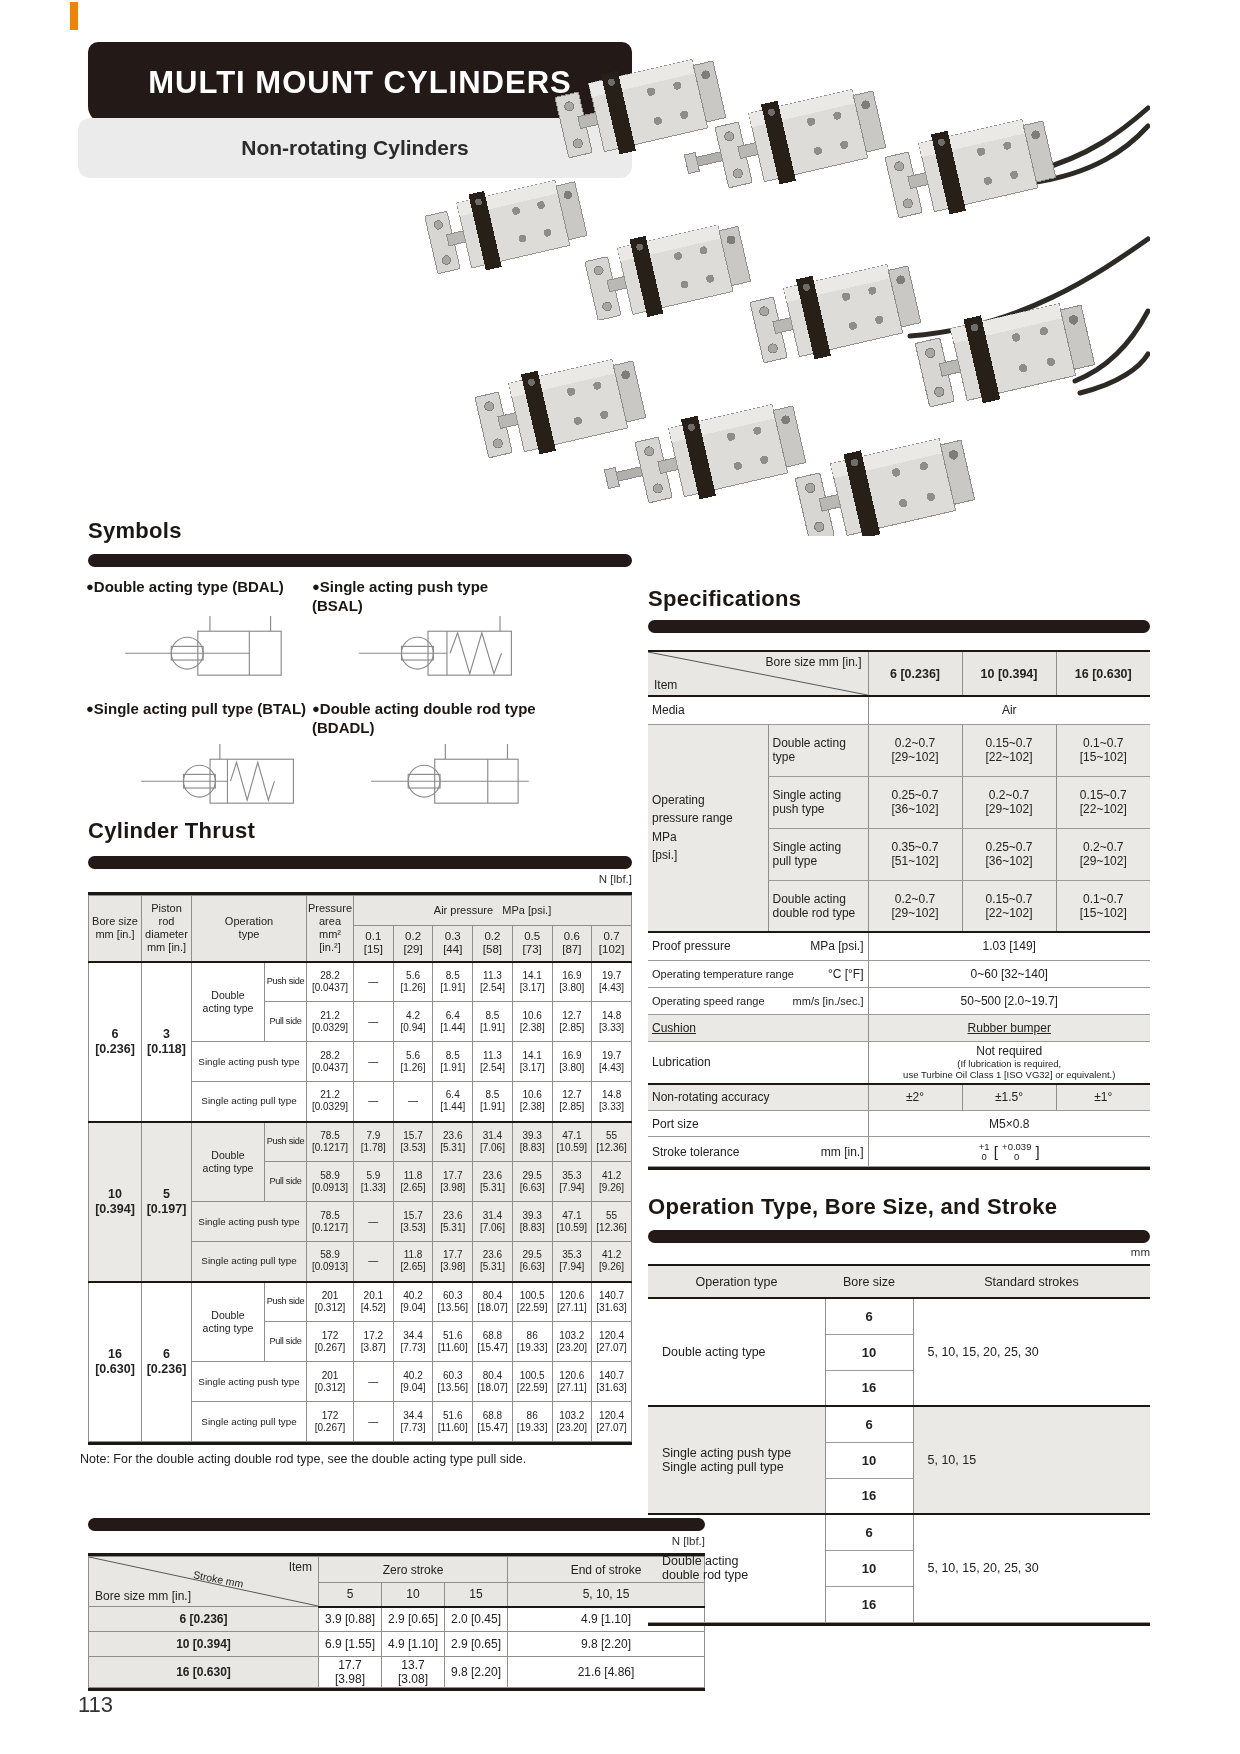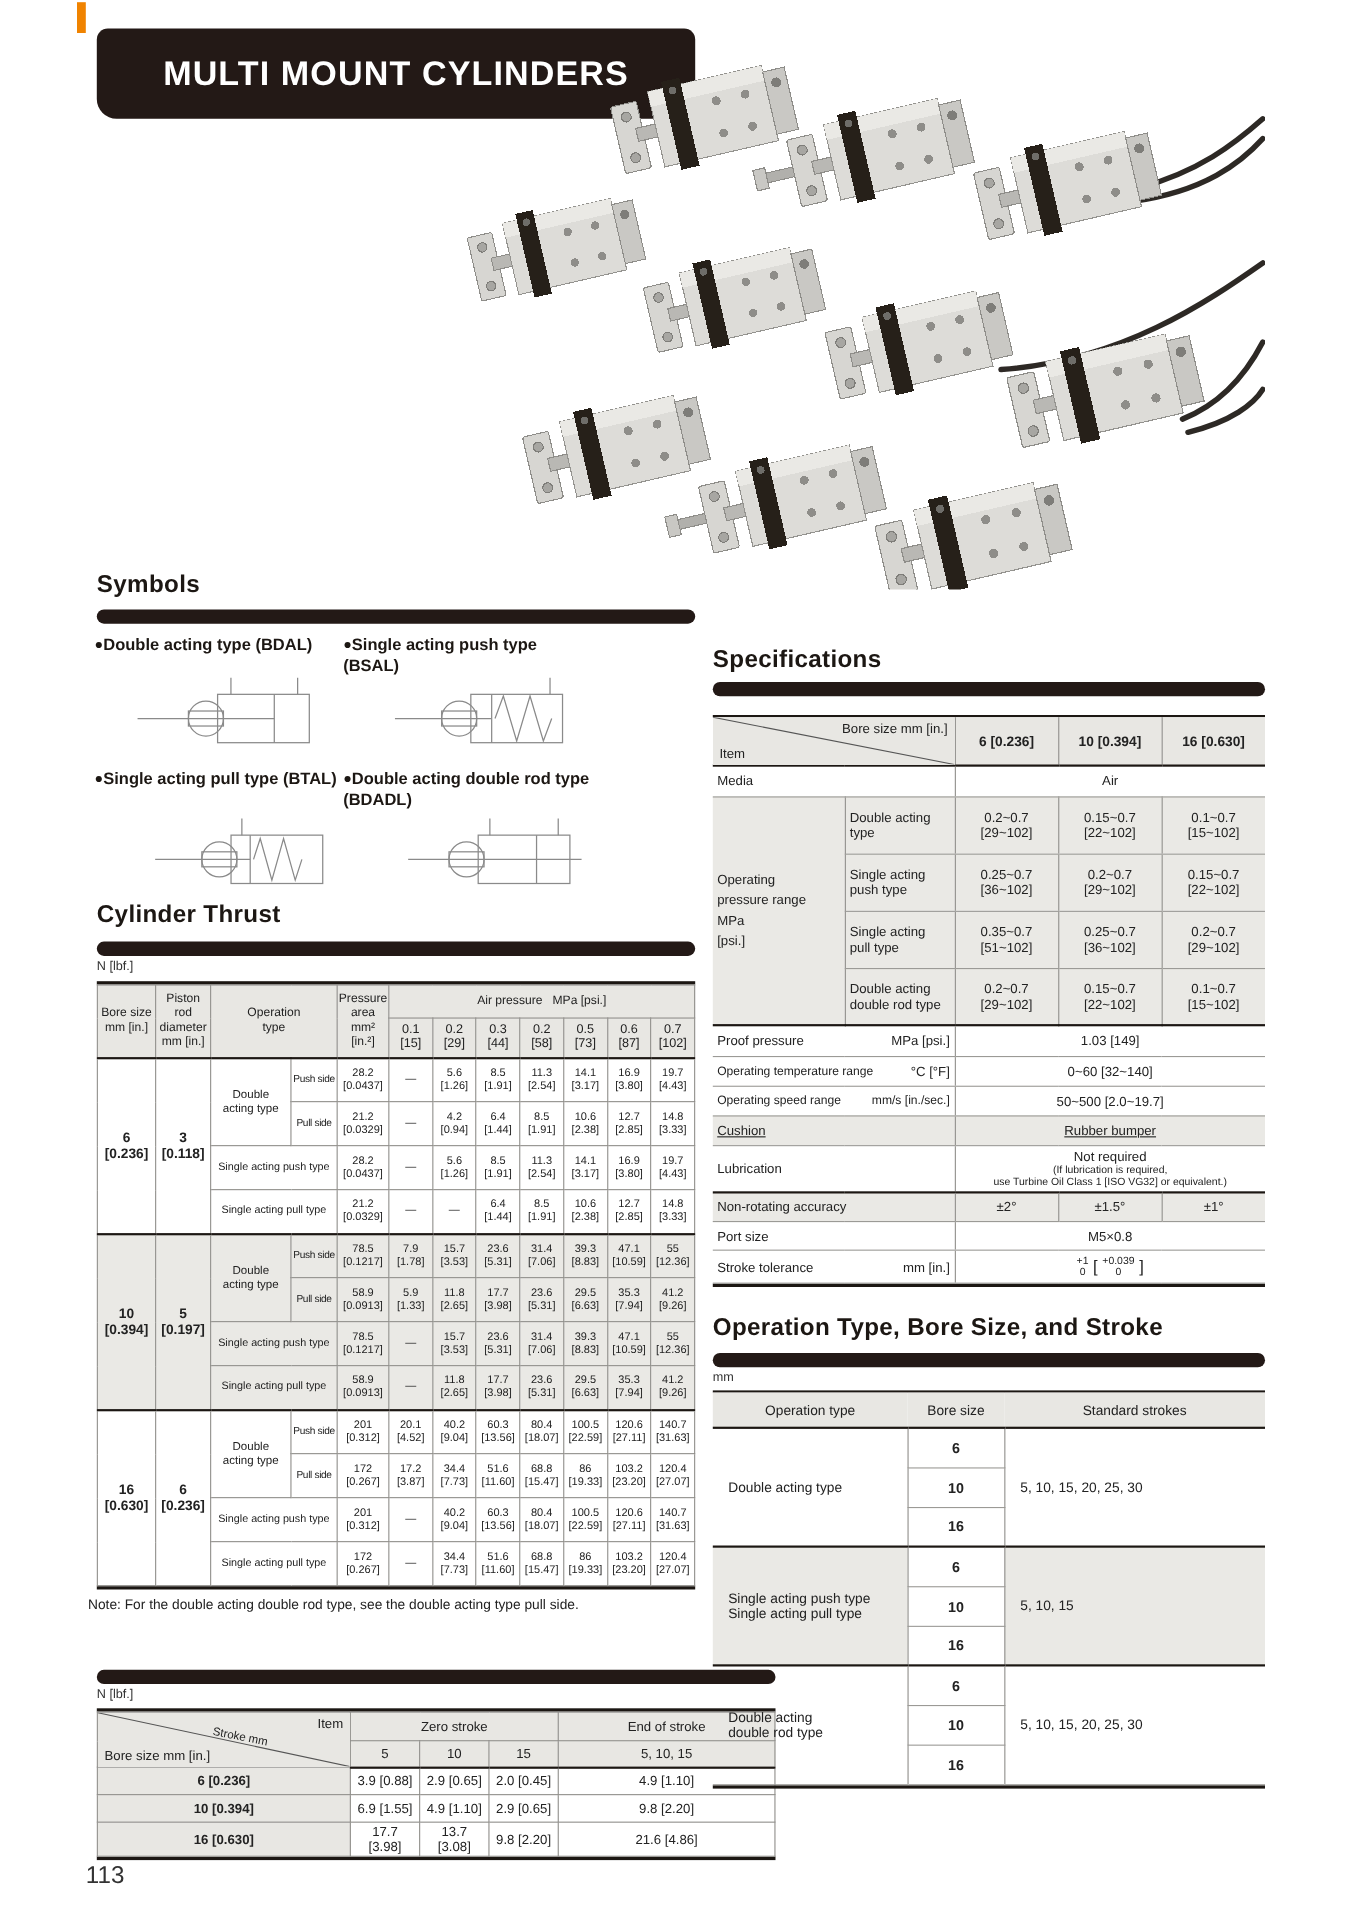--- a/index.html
+++ b/index.html
@@ -1,26 +1,26 @@
 <!DOCTYPE html>
 <html><head>
 <meta charset="utf-8">
 <style>
   html,body { margin:0; padding:0; background:#fff; }
   .page { position:relative; width:1240px; height:1754px; background:#ffffff;
           font-family:"Liberation Sans", sans-serif; color:#222; overflow:hidden; }
   .abs { position:absolute; }
   .h2 { font-weight:bold; color:#1c1713; font-size:22px; letter-spacing:0.3px; }
   .bar { background:#231916; border-radius:7px; }
-  .unit-note { font-size:11.5px; color:#333; }
+  .unit-note { font-size:11.5px; color:#333; text-align:right; }
   .pre { white-space:pre-line; }
 
   
   .title-box { background:#231916; border-radius:10px 10px 10px 18px;
-               display:flex; align-items:center; justify-content:center; }
+               display:flex; align-items:center; justify-content:center;margin-top:16px; }
   .title-box span { color:#fff; font-weight:bold; font-size:31px; letter-spacing:1px; }
   .subtitle-box { background:#ebebeb; border-radius:12px; display:flex; align-items:center; justify-content:center; }
   .subtitle-box span { color:#2b2b2b; font-weight:bold; font-size:21px; }
 
   
   .symlabel { font-size:15px; font-weight:bold; color:#1c1713; line-height:1.25; }
   .symlabel .blt { font-size:13px; vertical-align:1px; }
   .symsvg line, .symsvg rect, .symsvg circle, .symsvg polyline, .symsvg path { stroke:#8a8a8a; stroke-width:1.5; fill:none; }
 
   
@@ -95,20 +95,23 @@
   .photos rect, .photos circle { shape-rendering:crispEdges; }
 </style>
 </head>
 <body>
 
 <div class="page">
 
   <div class="abs" style="left:70px; top:2px; width:8px; height:28px; background:#f08300;"></div>
   <div class="abs title-box" style="left:88px; top:26px; width:544px; height:82px;">
     <span>MULTI MOUNT CYLINDERS</span>
+  </div>
+  <div class="abs subtitle-box" style="left:78px; top:118px; width:554px; height:60px;">
+    <span>Non-rotating Cylinders</span>
   </div>
 
   <svg class="abs photos" style="left:380px; top:36px;" width="770" height="500" viewBox="0 0 770 500">
     <defs>
       <g id="cylproto">
         <rect x="0" y="22" width="24" height="62" rx="2" fill="#d7d6d2" stroke="#8e8d89"></rect>
         <circle cx="12" cy="34" r="4.5" fill="#a7a6a2" stroke="#7e7d79"></circle>
         <circle cx="12" cy="72" r="4.5" fill="#a7a6a2" stroke="#7e7d79"></circle>
         <rect x="18" y="46" width="22" height="12" fill="#b9b8b4" stroke="#8e8d89"></rect>
         <rect x="36" y="16" width="106" height="70" fill="#dddcd8" stroke="#94938f"></rect>

